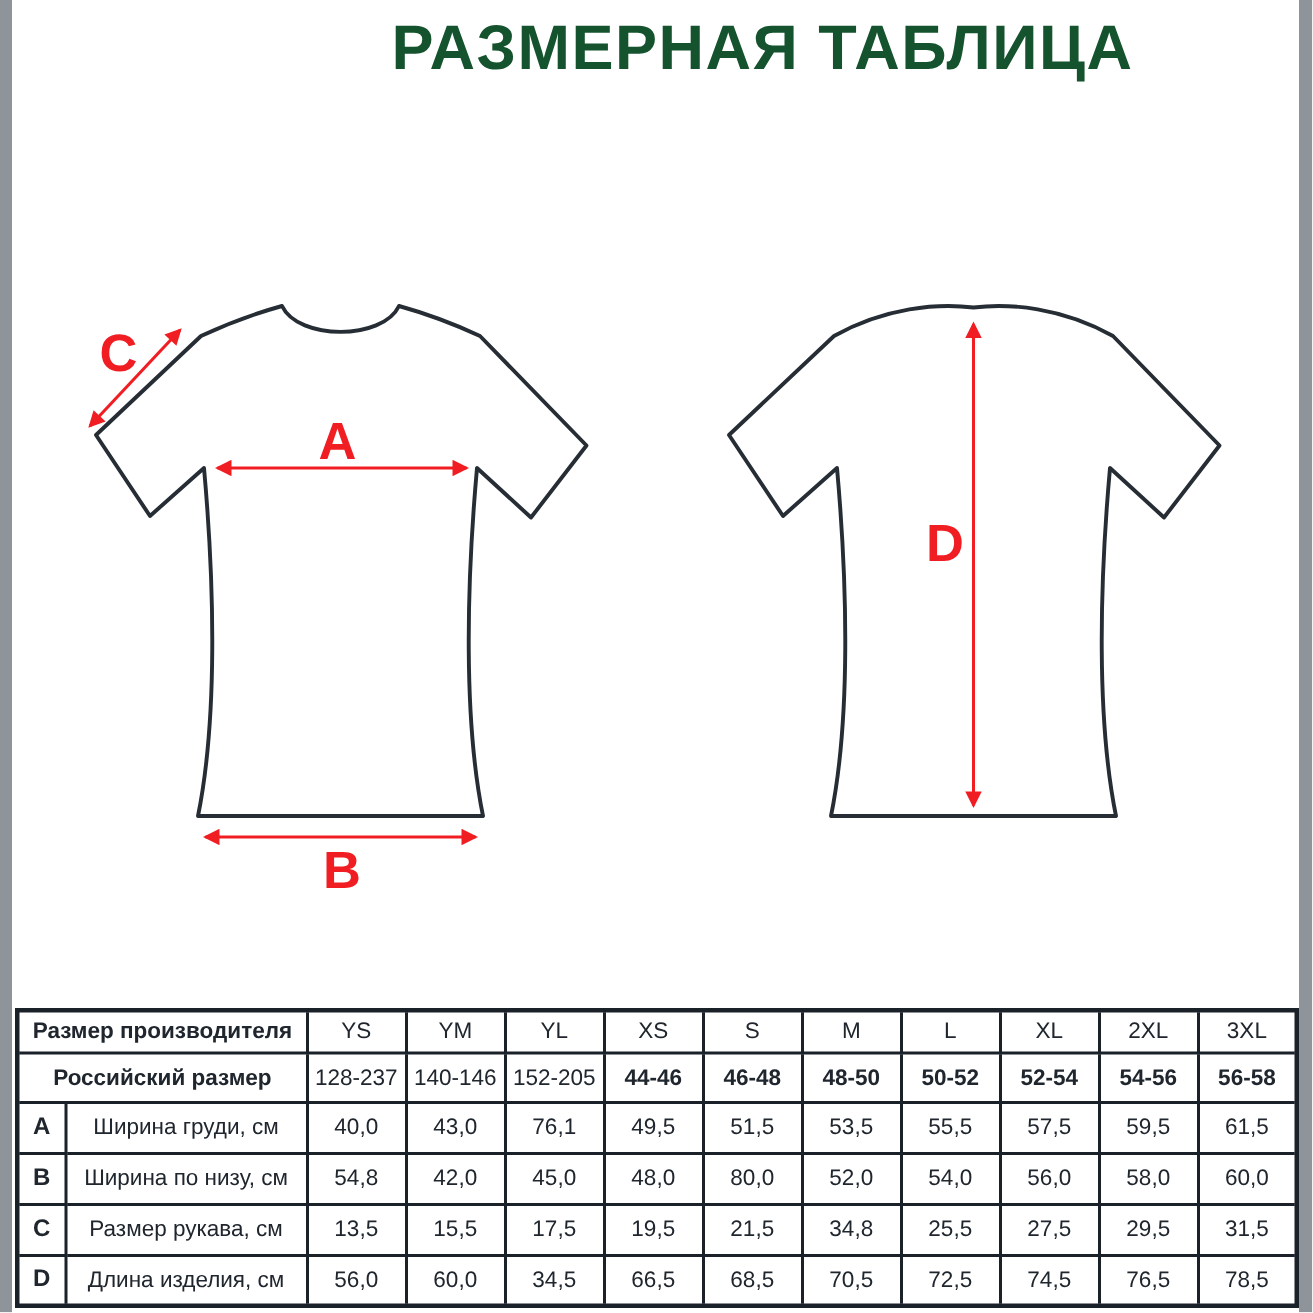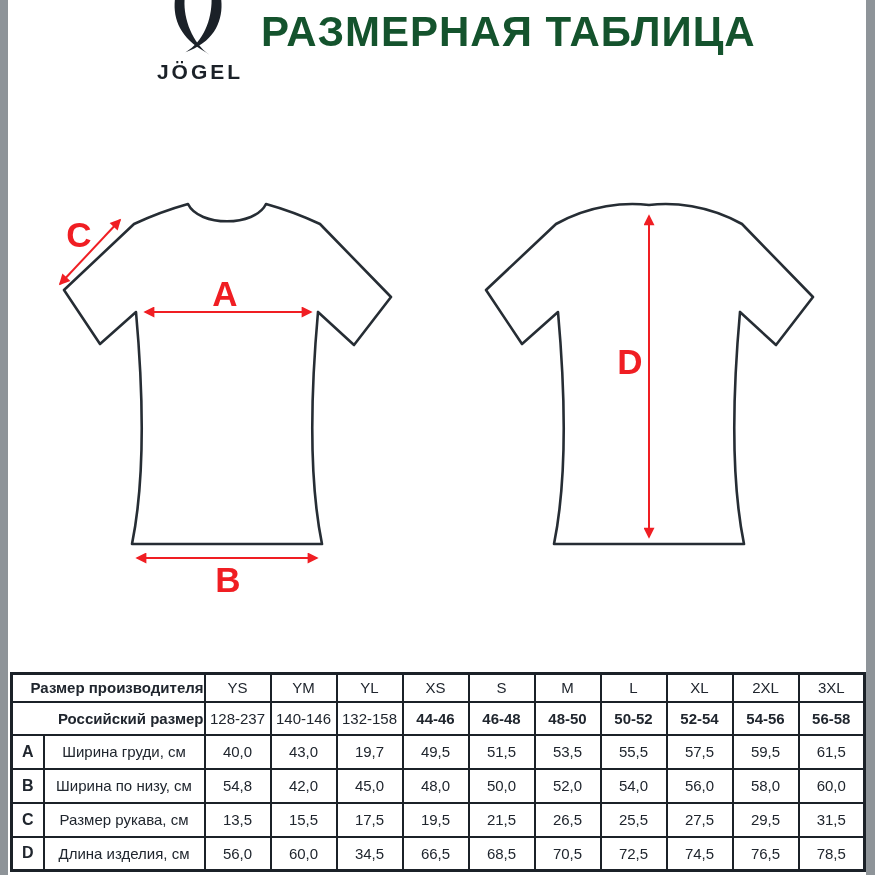--- a/index.html
+++ b/index.html
@@ -44,39 +44,32 @@
     color:#20262e;
   }
   .size-table td,.size-table th{
     border:2px solid #1b2128;
     text-align:center;vertical-align:middle;
     padding:0;
     font-weight:400;
     overflow:hidden;white-space:nowrap;
   }
   .size-table{border:3px solid #1b2128;}
-  .size-table .hdr{font-weight:700;font-size:15px;text-align:right;}
+  .size-table .hdr{font-weight:700;font-size:15px;}
   .size-table .letter{font-weight:700;font-size:16px;}
   .size-table .bold{font-weight:700;border-radius:10px;}
 </style>
 </head>
 <body>
 
 <div class="page">
 
   <div class="edge-strip left"></div>
   <div class="edge-strip right"></div>
 
-  <div class="logo">
-    <svg class="mark" width="60" height="58" viewBox="0 0 60 60">
-      <path d="M4,0 C2,20 10,40 36,54 L40,57 C22,44 13,20 14,0 Z" fill="#1b2128"></path>
-      <path d="M52,0 C54,20 46,41 20,52 L15,54 C34,43 42,20 42,0 Z" fill="#1b2128"></path>
-    </svg>
-    <div class="brand">JÖGEL</div>
-  </div>
 
   <h1 class="page-title">РАЗМЕРНАЯ ТАБЛИЦА</h1>
 
   <svg class="figures" width="875" height="875" viewBox="0 0 875 875">
     <defs>
       <marker id="ah" viewBox="0 0 10 10" refX="8.5" refY="5" markerWidth="13" markerHeight="11" markerUnits="userSpaceOnUse" orient="auto-start-reverse">
         <path d="M0,0 L10,5 L0,10 Z" fill="#f01e23"></path>
       </marker>
     </defs>
 
@@ -138,68 +131,68 @@
           <th>M</th>
           <th>L</th>
           <th>XL</th>
           <th>2XL</th>
           <th>3XL</th>
         </tr>
       <tr style="height:33px">
         <th colspan="2" class="hdr">Российский размер</th>
       <td>128-237</td>
           <td>140-146</td>
-          <td>132-158</td>
+          <td>152-205</td>
           <td class="bold">44-46</td>
           <td class="bold">46-48</td>
           <td class="bold">48-50</td>
           <td class="bold">50-52</td>
           <td class="bold">52-54</td>
           <td class="bold">54-56</td>
           <td class="bold">56-58</td>
         </tr>
     </thead>
     <tbody>
         <tr style="height: 34px;">
           <th class="letter">A</th>
           <td>Ширина груди, см</td>
           <td>40,0</td>
           <td>43,0</td>
-          <td>19,7</td>
+          <td>76,1</td>
           <td>49,5</td>
           <td>51,5</td>
           <td>53,5</td>
           <td>55,5</td>
           <td>57,5</td>
           <td>59,5</td>
           <td>61,5</td>
         </tr>
         <tr style="height: 34px;">
           <th class="letter">B</th>
           <td>Ширина по низу, см</td>
           <td>54,8</td>
           <td>42,0</td>
           <td>45,0</td>
           <td>48,0</td>
-          <td>50,0</td>
+          <td>80,0</td>
           <td>52,0</td>
           <td>54,0</td>
           <td>56,0</td>
           <td>58,0</td>
           <td>60,0</td>
         </tr>
         <tr style="height: 34px;">
           <th class="letter">C</th>
           <td>Размер рукава, см</td>
           <td>13,5</td>
           <td>15,5</td>
           <td>17,5</td>
           <td>19,5</td>
           <td>21,5</td>
-          <td>26,5</td>
+          <td>34,8</td>
           <td>25,5</td>
           <td>27,5</td>
           <td>29,5</td>
           <td>31,5</td>
         </tr>
         <tr style="height: 34px;">
           <th class="letter">D</th>
           <td>Длина изделия, см</td>
           <td>56,0</td>
           <td>60,0</td>

